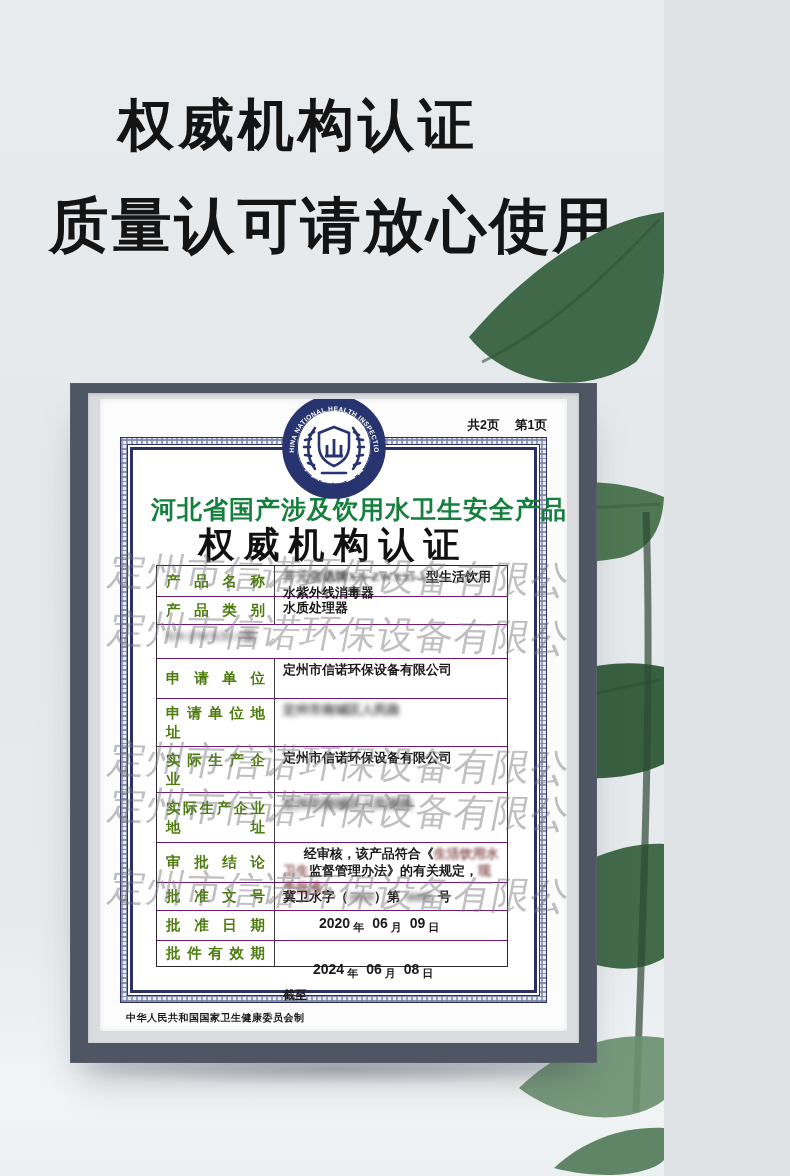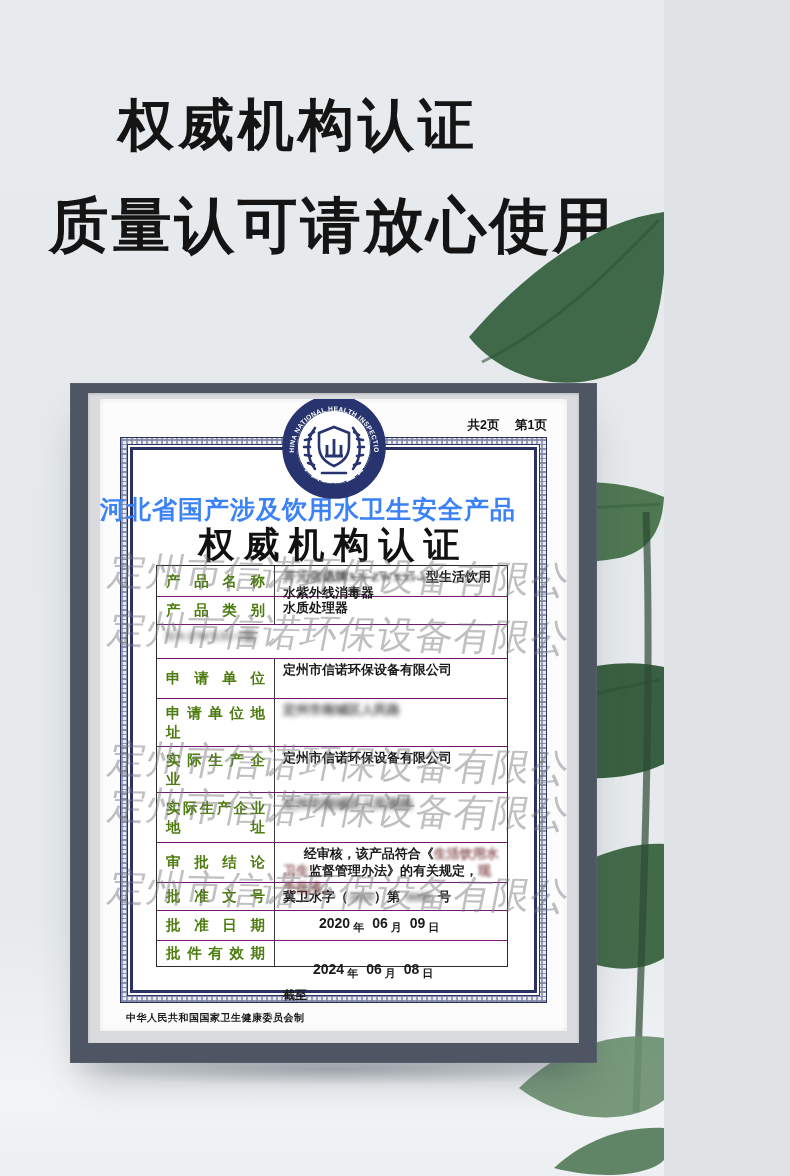--- a/index.html
+++ b/index.html
@@ -32,22 +32,22 @@
             font-family:"Liberation Sans","DejaVu Sans",sans-serif;}
   .page-ind span{margin-left:12px;}
   .ornate{position:absolute;left:20px;right:20px;top:38px;bottom:28px;border:1px solid #2b3262;
           background:
             repeating-linear-gradient(0deg,rgba(125,132,160,.85) 0 1.6px,rgba(238,240,246,.9) 1.6px 4.6px),
             repeating-linear-gradient(90deg,#98a0b8 0 2px,#e9ebf2 2px 5px);
           background-blend-mode:darken;}
   .ornate-inner{position:absolute;inset:9px;background:#fff;border:3px solid #2b3262;
                 box-shadow:0 0 0 2px #fff,0 0 0 3px #2b3262;}
   .emblem{position:absolute;left:50%;top:-4px;transform:translateX(-50%);width:104px;height:104px;z-index:6;}
-  .subtitle{position:absolute;left:0;right:0;top:94px;text-align:left;font-size:25px;font-weight:700;
-            color:#3b82f6;letter-spacing:1px;z-index:3;}
+  .subtitle{position:absolute;left:0;right:0;top:94px;text-align:right;font-size:25px;font-weight:700;
+            color:#15803d;letter-spacing:1px;z-index:3;}
   .cert-title{position:absolute;left:0;right:0;top:122px;text-align:center;font-size:36px;font-weight:700;
               color:#111;letter-spacing:9px;z-index:3;}
   .footer-line{position:absolute;left:26px;bottom:6px;font-size:10px;font-weight:700;color:#1a1a1a;
                letter-spacing:.5px;z-index:3;}
   
   .cert-table{position:absolute;left:56px;top:166px;width:352px;border:1.6px solid #2a2a2a;z-index:3;
               box-sizing:border-box;background:transparent;}
   .row{display:flex;box-sizing:border-box;border-top:1px solid #701a75;}
   .row:first-child{border-top:none;}
   .lbl{width:118px;flex:0 0 118px;border-right:1px solid #3a3a3a;display:flex;align-items:center;

